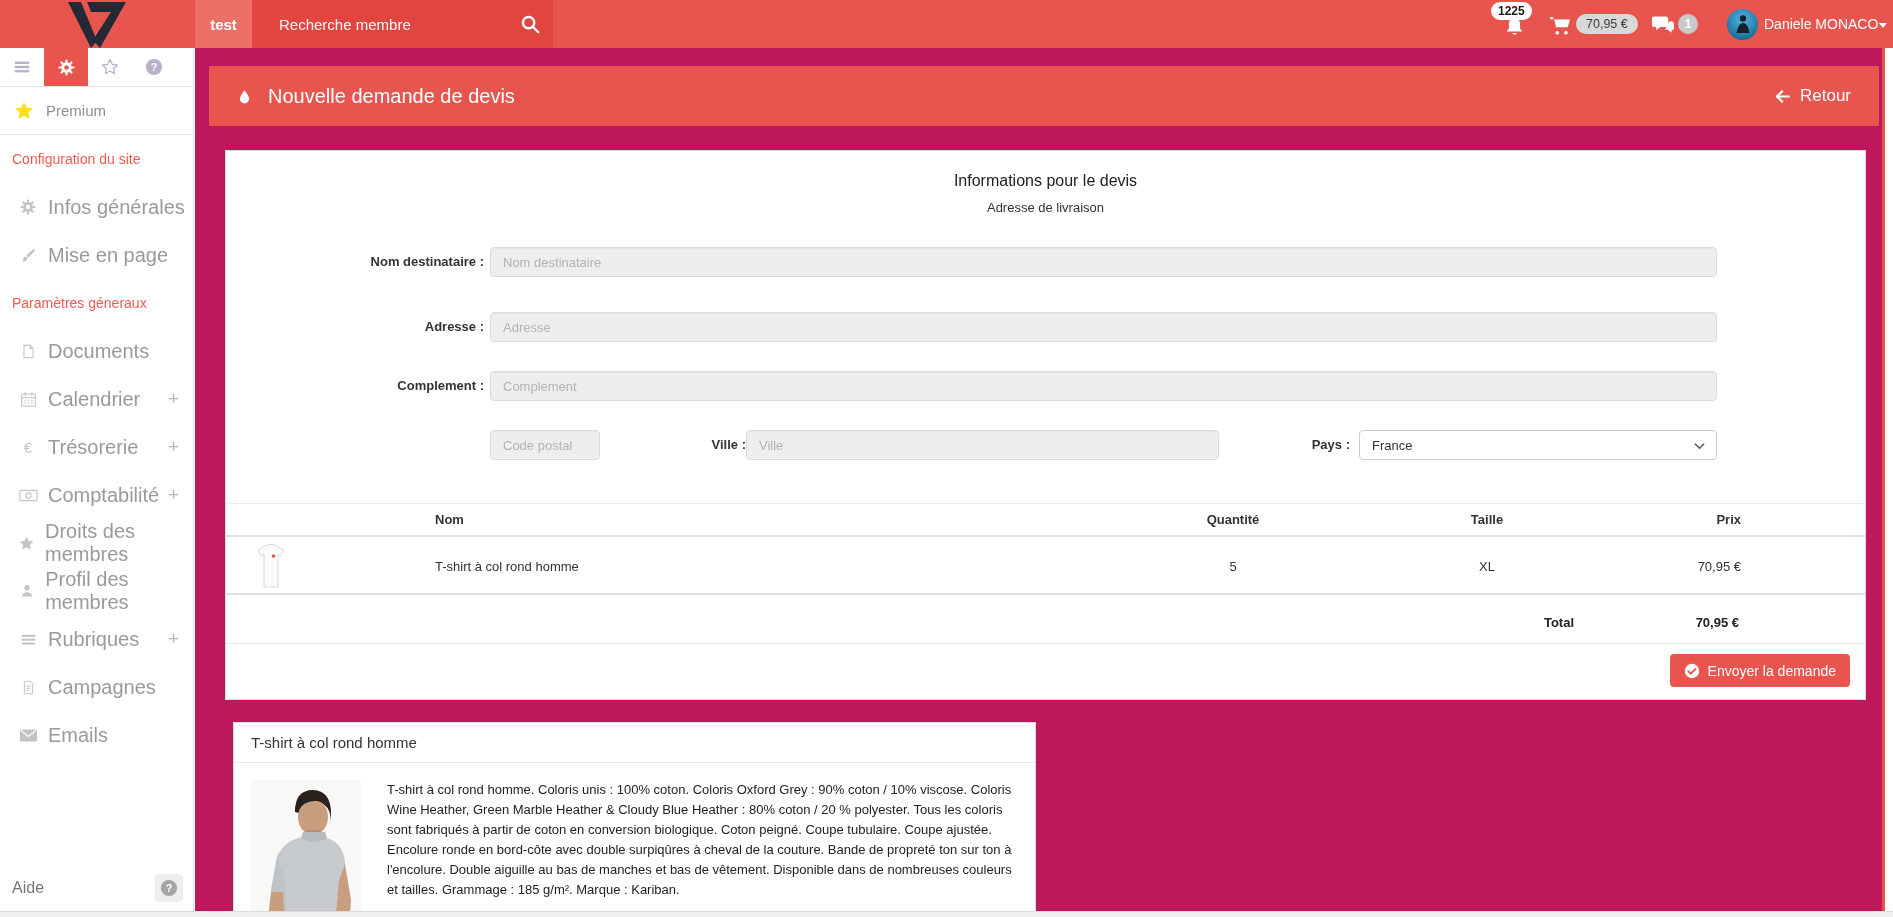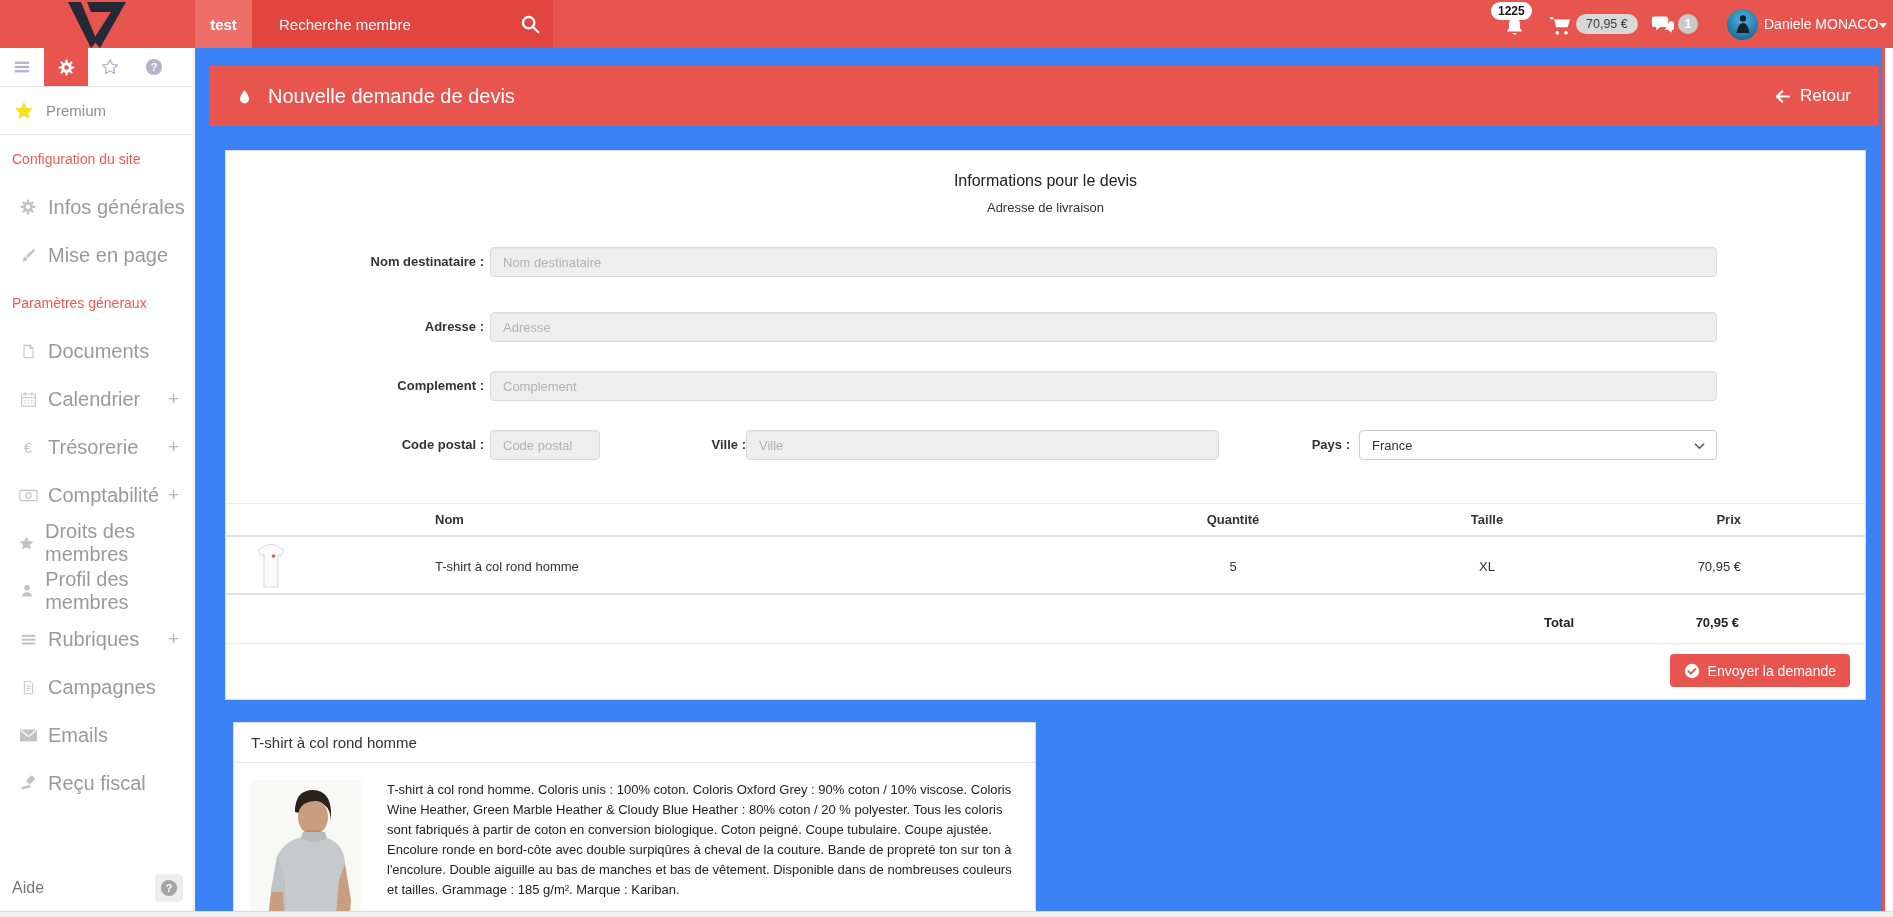--- a/index.html
+++ b/index.html
@@ -48,21 +48,21 @@
   .s-ic{width:20px;margin:0 10px 0 18px;display:flex;justify-content:center;color:var(--icon)}
   .s-ic.euro{font-size:15px;color:var(--icon);justify-content:center}
   .s-lbl{color:var(--gray);font-size:20px}
   .s-plus{position:absolute;right:14px;color:#b5b5b5;font-size:19px;font-weight:300}
   .aide-row{position:absolute;left:0;right:10px;bottom:12px;height:34px;display:flex;align-items:center}
   .aide-lbl{margin-left:12px;font-size:16px;color:#777}
   .aide-btn{margin-left:auto;width:28px;height:28px;background:#ededed;border-radius:4px;
     display:flex;align-items:center;justify-content:center;color:#a5a5a5}
 
   
-  .main{position:absolute;left:195px;top:48px;right:0;bottom:0;background:#3b82f6}
+  .main{position:absolute;left:195px;top:48px;right:0;bottom:0;background:#be185d}
   .band{position:absolute;left:14px;top:18px;width:1670px;height:60px;background:var(--red);
     display:flex;align-items:center;color:#fff}
   .band-drop{margin-left:28px;width:15px;height:19px}
   .band-title{margin-left:16px;font-size:20px}
   .band-back{margin-left:auto;margin-right:28px;display:flex;align-items:center;gap:8px;font-size:17px;color:#fff;cursor:pointer}
 
   .card{position:absolute;background:#fff;border:1px solid #dcdcdc}
   .form-card{left:30px;top:102px;width:1641px;height:550px}
   .f-title{position:absolute;top:21px;left:0;right:0;text-align:center;font-size:16px;font-weight:500;color:#222}
   .f-sub{position:absolute;top:49px;left:0;right:0;text-align:center;font-size:13px;color:#333}
@@ -325,29 +325,20 @@
     </div>
     <div class="s-row">
       <span class="s-ic">
         <svg viewBox="0 0 20 14" width="17" height="13" fill="currentColor">
           <rect width="20" height="14" rx="1.5"></rect>
             <path d="M1 1.2l9 7 9-7" stroke="#fff" stroke-width="1.4" fill="none"></path>
         </svg>
       </span>
       <span class="s-lbl">Emails</span>
     </div>
-    <div class="s-row">
-      <span class="s-ic">
-        <svg viewBox="0 0 20 20" width="17" height="17" fill="currentColor">
-          <rect x="9.5" y="1" width="6" height="9.5" rx="1" transform="rotate(45 12.5 5.7)"></rect>
-          <rect x="1.5" y="12.8" width="11" height="3.2" rx="1.4" transform="rotate(-16 7 14.4)"></rect>
-        </svg>
-      </span>
-      <span class="s-lbl">Reçu fiscal</span>
-    </div>
 
     <div class="aide-row">
       <span class="aide-lbl">Aide</span>
       <span class="aide-btn">
         <span>
           <svg viewBox="0 0 20 20" width="18" height="18">
             <circle cx="10" cy="10" r="9" fill="currentColor"></circle>
             <text x="10" y="14.3" text-anchor="middle" font-size="12" font-weight="bold" fill="#fff">?</text>
           </svg>
         </span>
@@ -385,21 +376,20 @@
       </div>
       <div class="frow" style="top:161px">
         <span class="flabel" style="left:0">Adresse :</span>
         <input class="finput" style="left: 264px; width: 1227px;" type="text" placeholder="Adresse">
       </div>
       <div class="frow" style="top:220px">
         <span class="flabel" style="left:0">Complement :</span>
         <input class="finput" style="left: 264px; width: 1227px;" type="text" placeholder="Complement">
       </div>
       <div class="frow" style="top:279px">
-        <span class="flabel" style="left:0">Code postal :</span>
         <input class="finput" style="left: 264px; width: 110px;" type="text" placeholder="Code postal">
         <span class="flabel" style="left:400px;width:120px">Ville :</span>
         <input class="finput" style="left: 520px; width: 473px;" type="text" placeholder="Ville">
         <span class="flabel" style="left:1004px;width:120px">Pays :</span>
         <div class="fselect" style="left:1133px;width:358px">
           <span>France</span>
           <span class="chev">
             <svg viewBox="0 0 12 8" width="11" height="8" fill="none" stroke="#555" stroke-width="1.6">
                 <path d="M1 1.5l5 5 5-5"></path>
               </svg>

